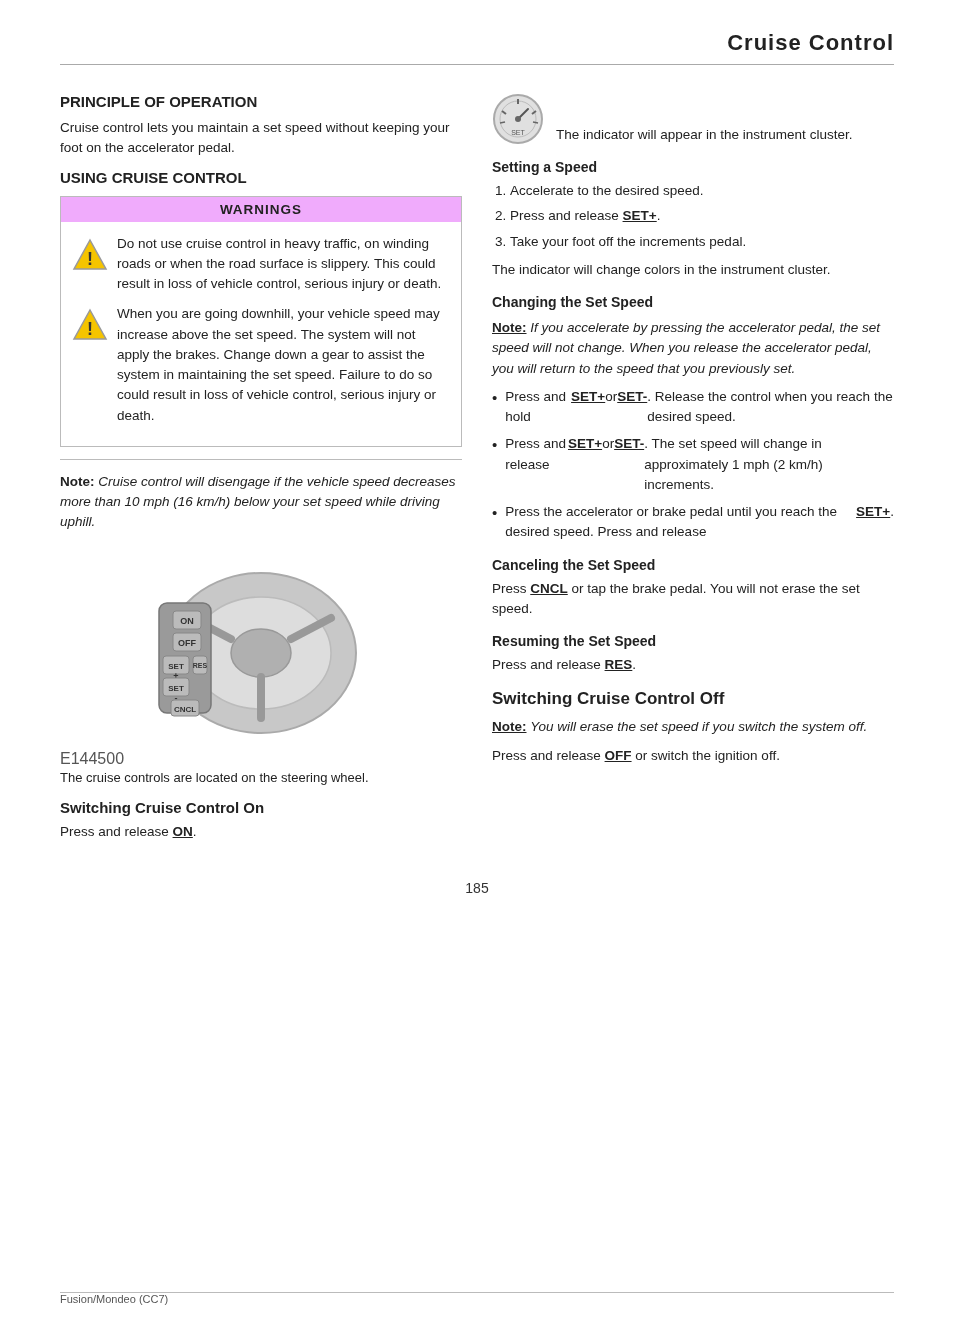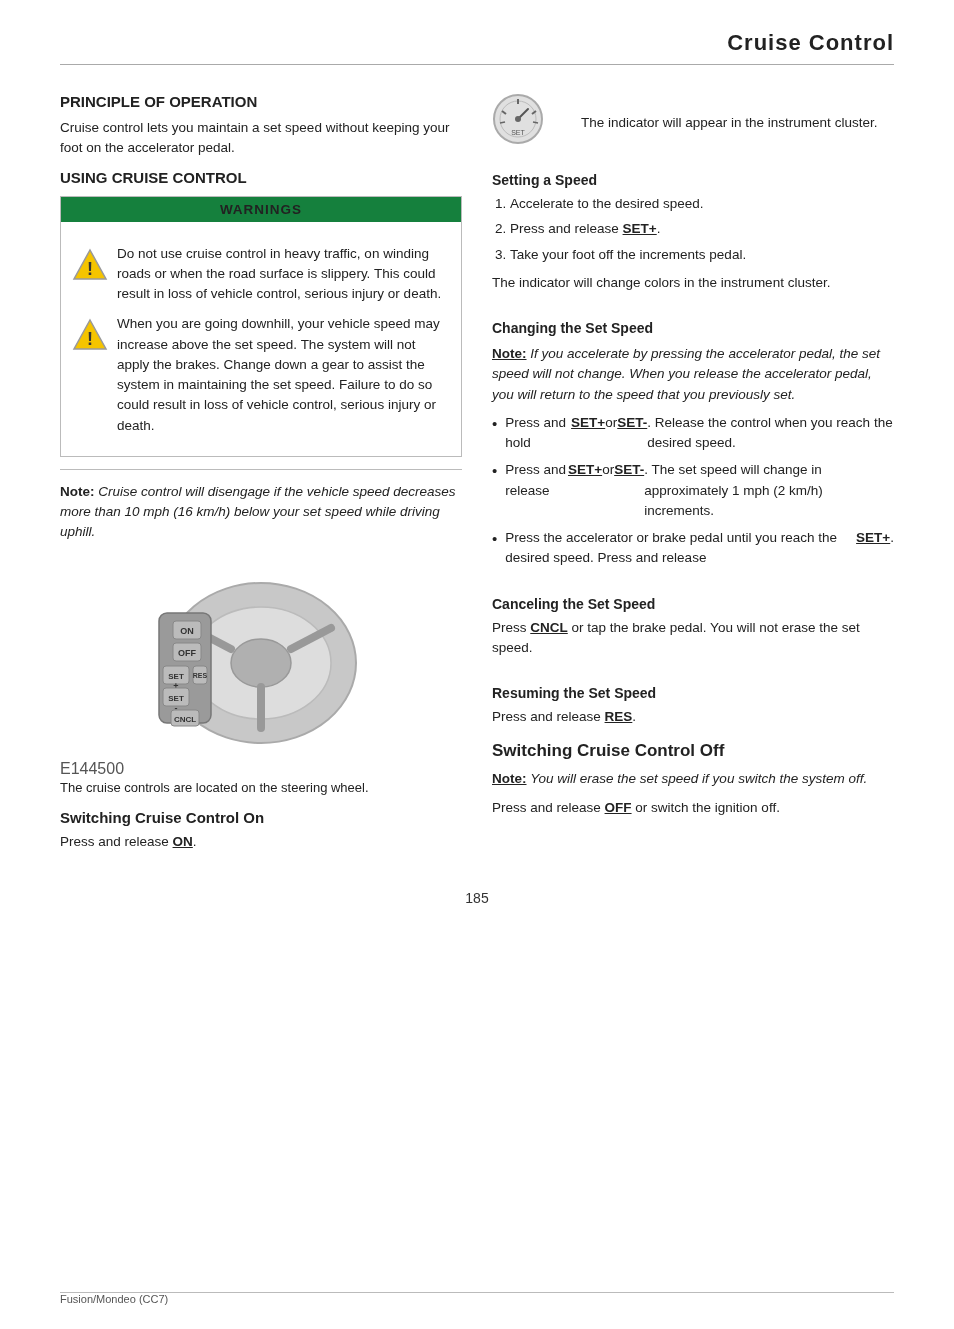--- a/index.html
+++ b/index.html
@@ -44,38 +44,38 @@
       font-size: 15px;
       font-weight: bold;
       text-transform: uppercase;
       margin-bottom: 8px;
       margin-top: 10px;
     }
     .section-subheader {
       font-size: 14px;
       font-weight: bold;
       margin-bottom: 6px;
-      margin-top: 27px;
+      margin-top: 14px;
     }
     p {
       margin-bottom: 8px;
       line-height: 1.5;
     }
     .warnings-box {
       border: 1.5px solid #bbb;
       margin: 10px 0 10px 0;
       padding: 0 0 10px 0;
     }
     .warnings-title {
-      background: #15803d;
+      background: #f0abfc;
       text-align: center;
       font-weight: bold;
       font-size: 13.5px;
       padding: 5px 0;
-      margin-bottom: 22px;
+      margin-bottom: 12px;
       letter-spacing: 1px;
     }
     .warning-item {
       display: flex;
       align-items: flex-start;
       padding: 0 10px 0 10px;
       margin-bottom: 10px;
     }
     .warning-icon {
       flex-shrink: 0;
@@ -136,23 +136,22 @@
       content: "•";
       margin-right: 8px;
       flex-shrink: 0;
       font-size: 15px;
       line-height: 1.4;
     }
     .bold { font-weight: bold; text-decoration: underline; }
     .italic { font-style: italic; }
     .indicator-row {
       display: flex;
-      align-items: center;
+      align-items: flex-end;
       margin: 10px 0;
-      gap: 25px;
     }
     .indicator-icon {
       width: 52px;
       height: 52px;
       flex-shrink: 0;
       margin-right: 12px;
     }
     .indicator-text {
       line-height: 1.5;
       font-size: 13.5px;

